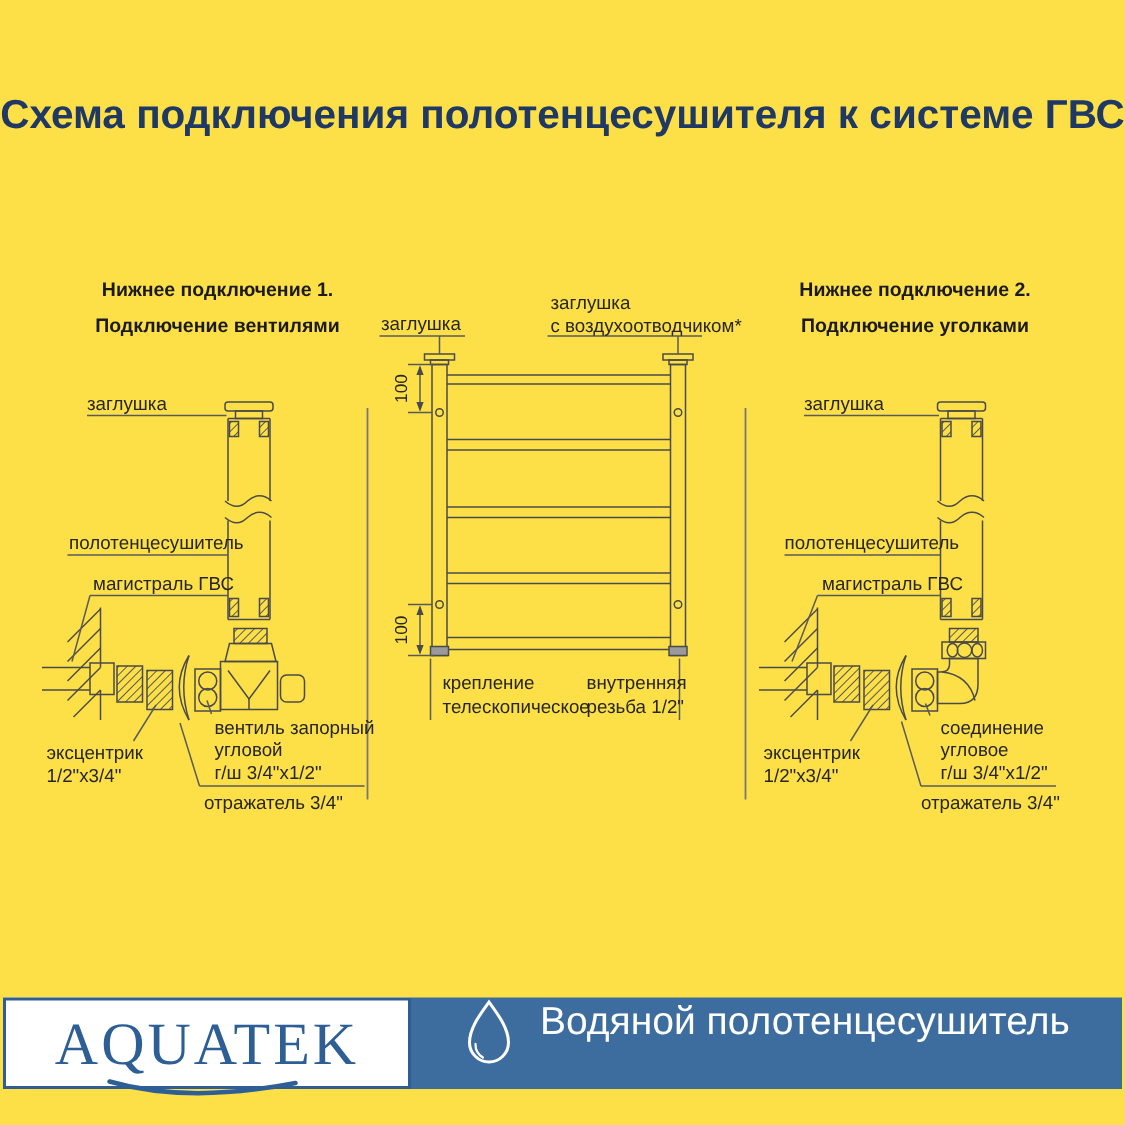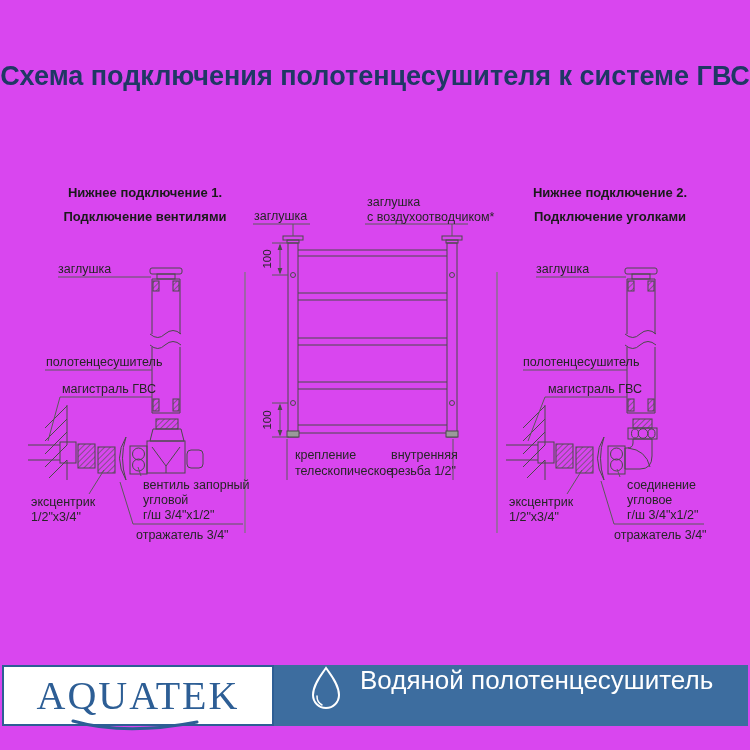--- a/index.html
+++ b/index.html
@@ -1,16 +1,16 @@
 <!DOCTYPE html>
 <html><head>
 <meta charset="utf-8">
 <style>
   html,body{margin:0;padding:0;background:#ffffff;}
-  .page{position:relative;width:750px;height:750px;background:#d946ef;overflow:hidden;
+  .page{position:relative;width:750px;height:750px;background:#fde047;overflow:hidden;
         font-family:"Liberation Sans",sans-serif;text-decoration:underline;}
   .title{position:absolute;top:61px;left:0;width:750px;text-align:center;
          font-size:27px;font-weight:bold;color:#1F3864;letter-spacing:0px;}
   svg.diagram{position:absolute;top:180px;left:0;}
   svg .h{font:bold 13px "Liberation Sans",sans-serif;fill:#1a1a1a;}
   svg .t{font:12.5px "Liberation Sans",sans-serif;fill:#262626;}
   svg .d{font:11.5px "Liberation Sans",sans-serif;fill:#262626;}
   svg .ln{stroke:#4a4a4a;stroke-width:1;fill:none;}
   svg .ld{stroke:#5a5a5a;stroke-width:1;fill:none;}
   svg .hv{fill:url(#hatch);stroke:#4a4a4a;stroke-width:1;}

